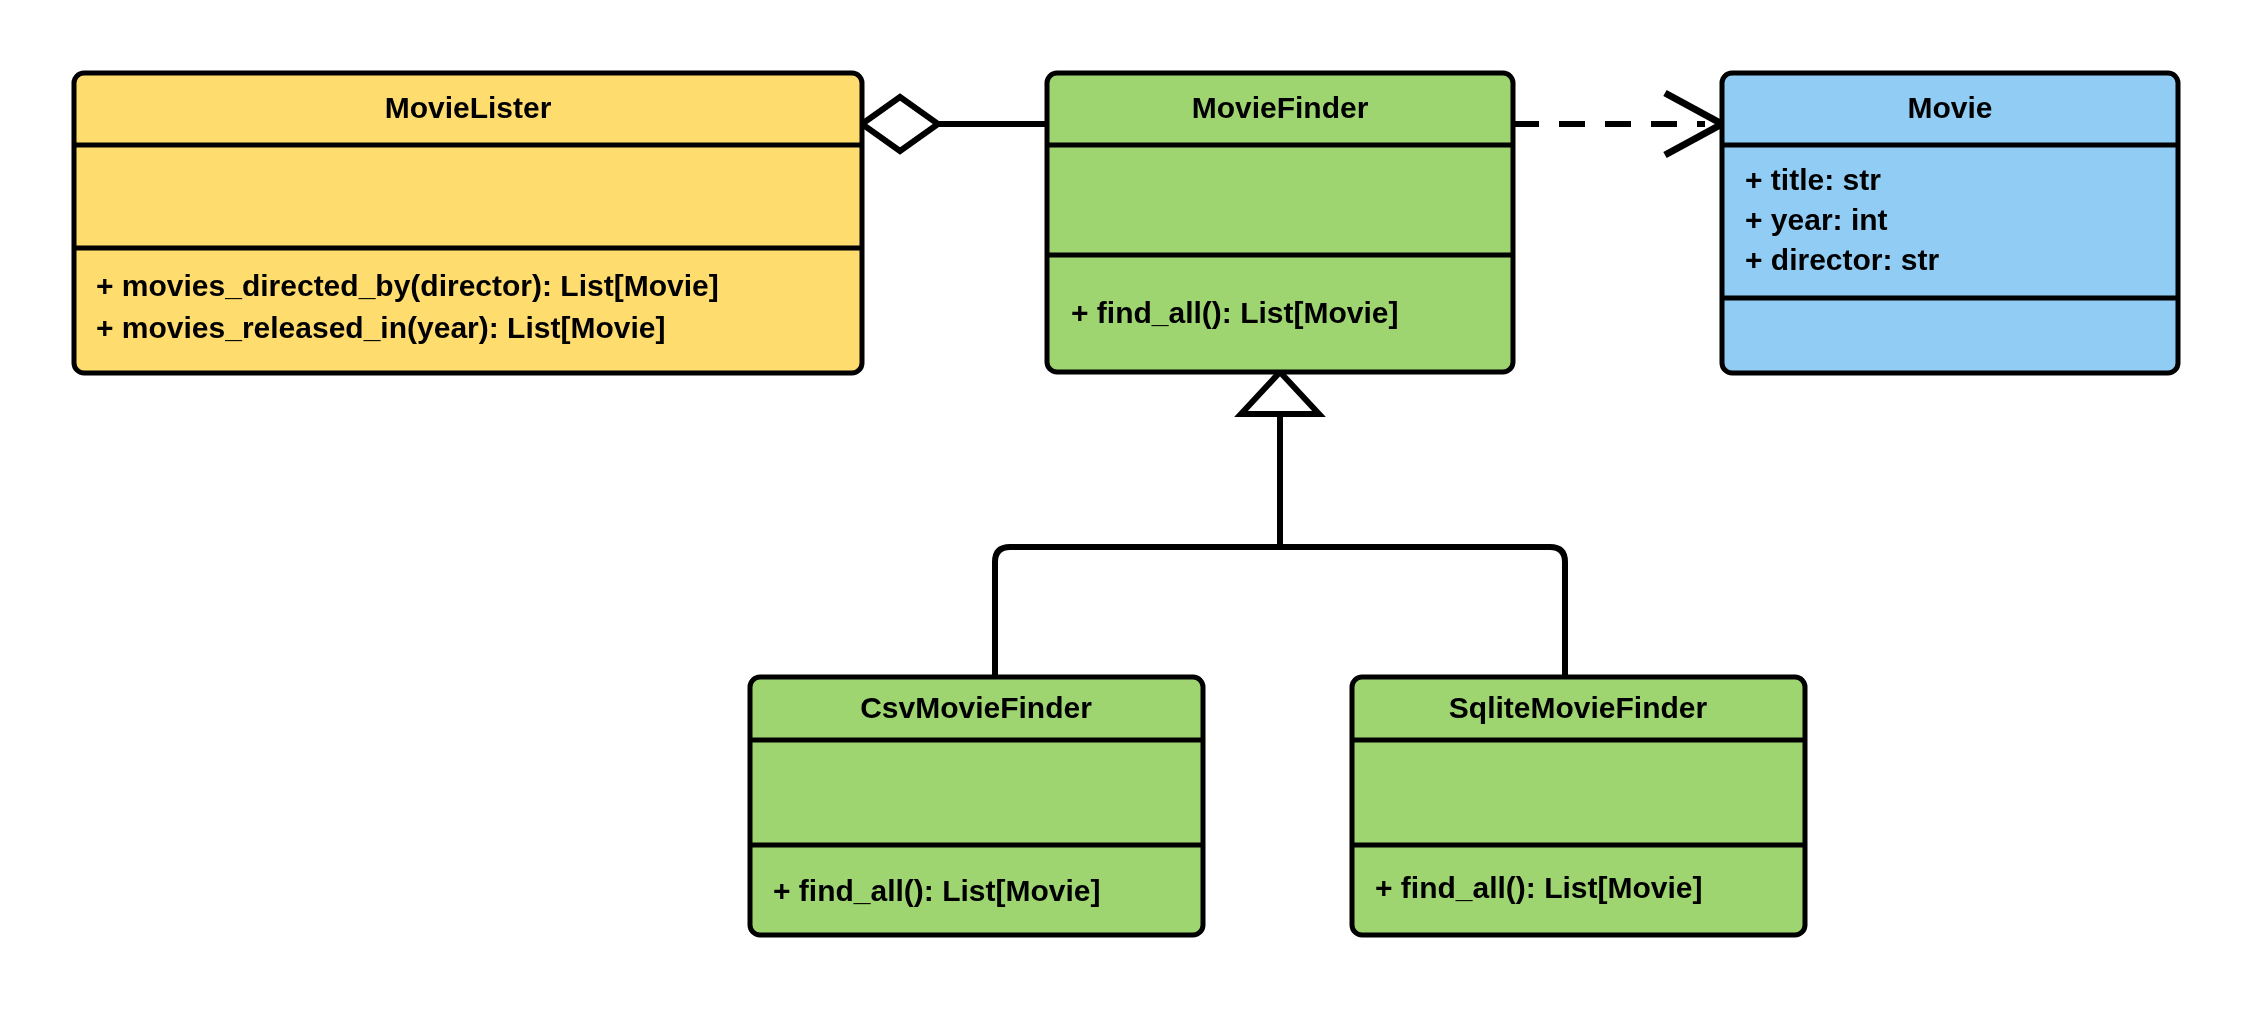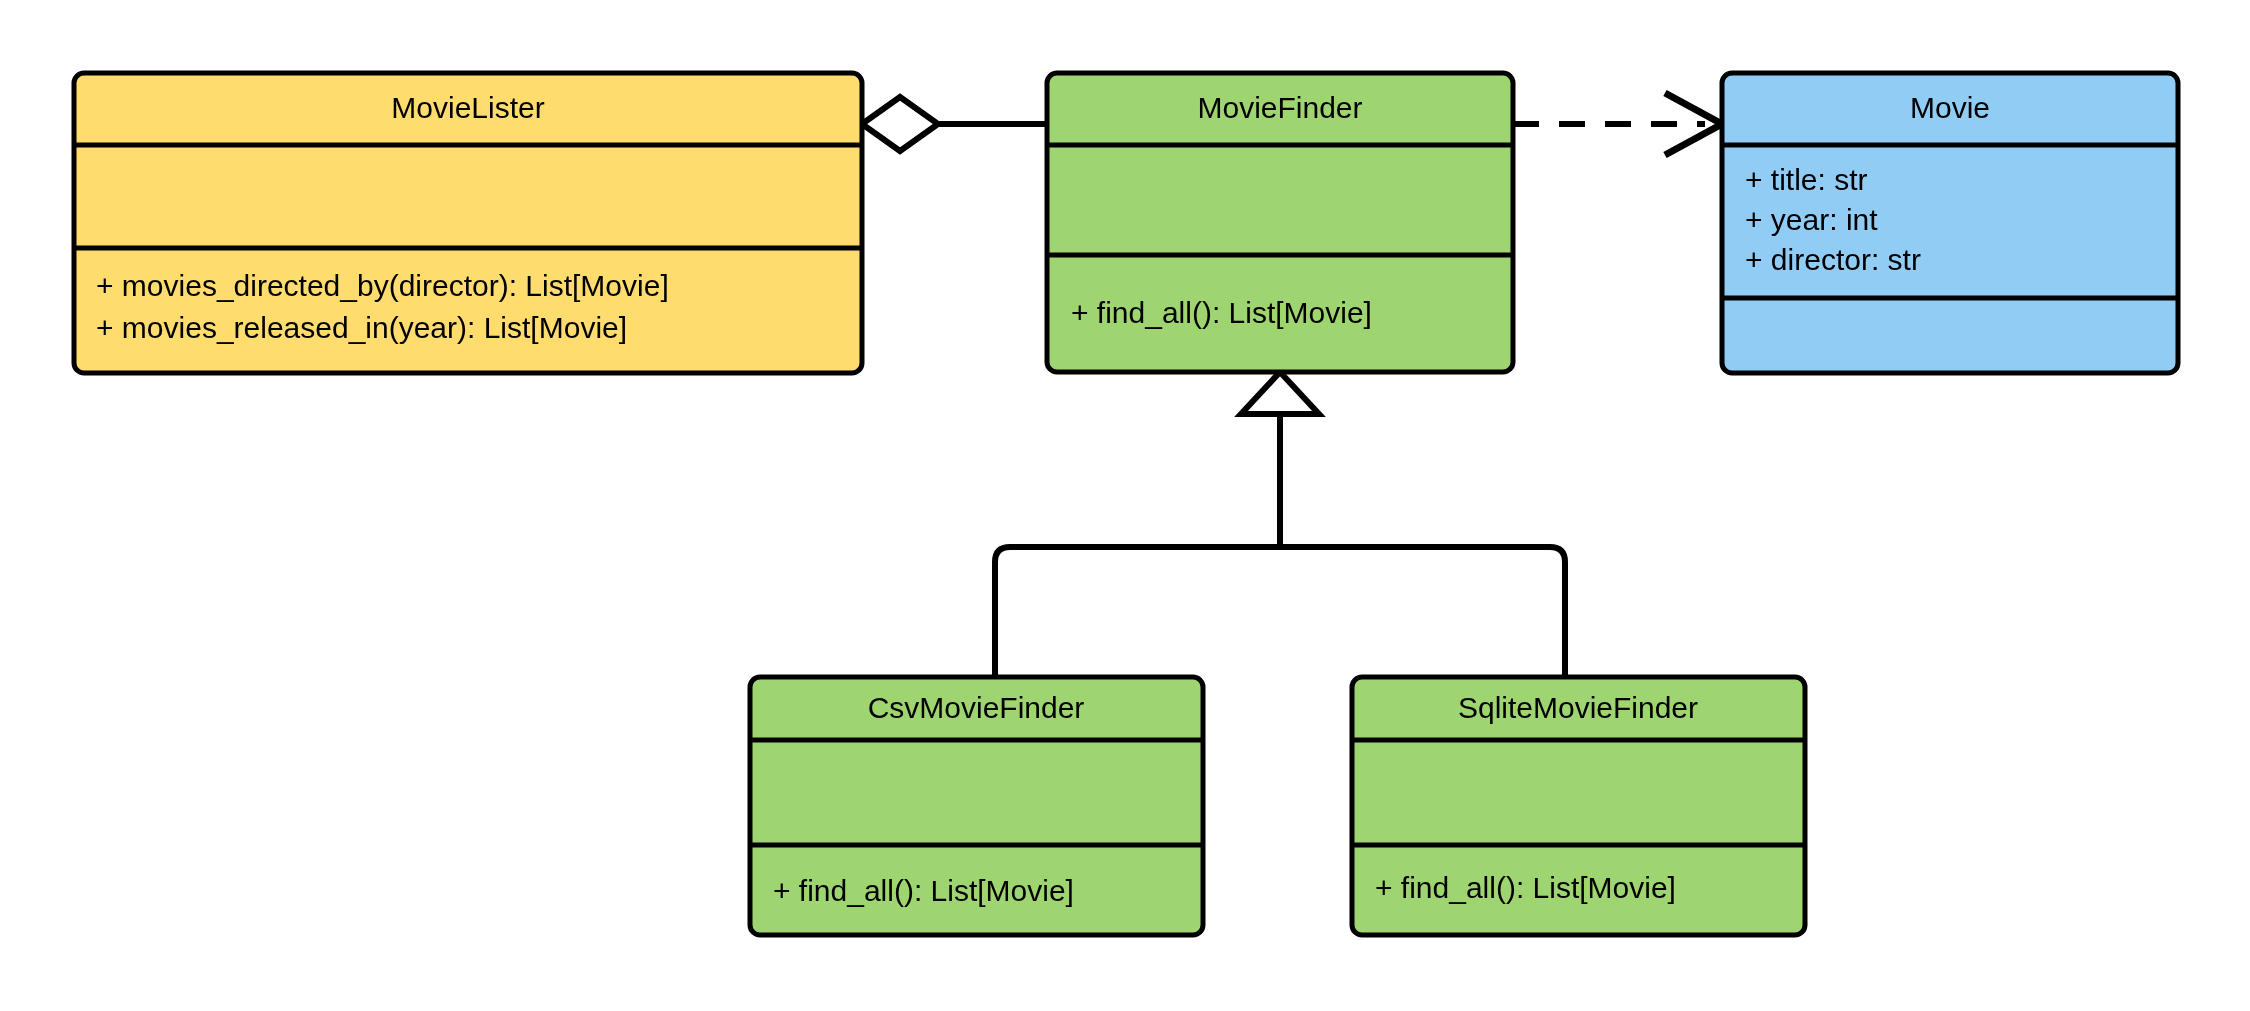--- a/index.html
+++ b/index.html
@@ -12,20 +12,21 @@
     width: 2250px;
     height: 1011px;
     font-family: "Liberation Sans", sans-serif;
     overflow: hidden;
   }
   #diagram-root {
     position: relative;
     width: 2250px;
     height: 1011px;
     background: #ffffff;
+    font-weight: bold;
   }
   svg.uml-canvas {
     position: absolute;
     top: 0;
     left: 0;
     width: 2250px;
     height: 1011px;
     display: block;
   }
   .cls-box {

